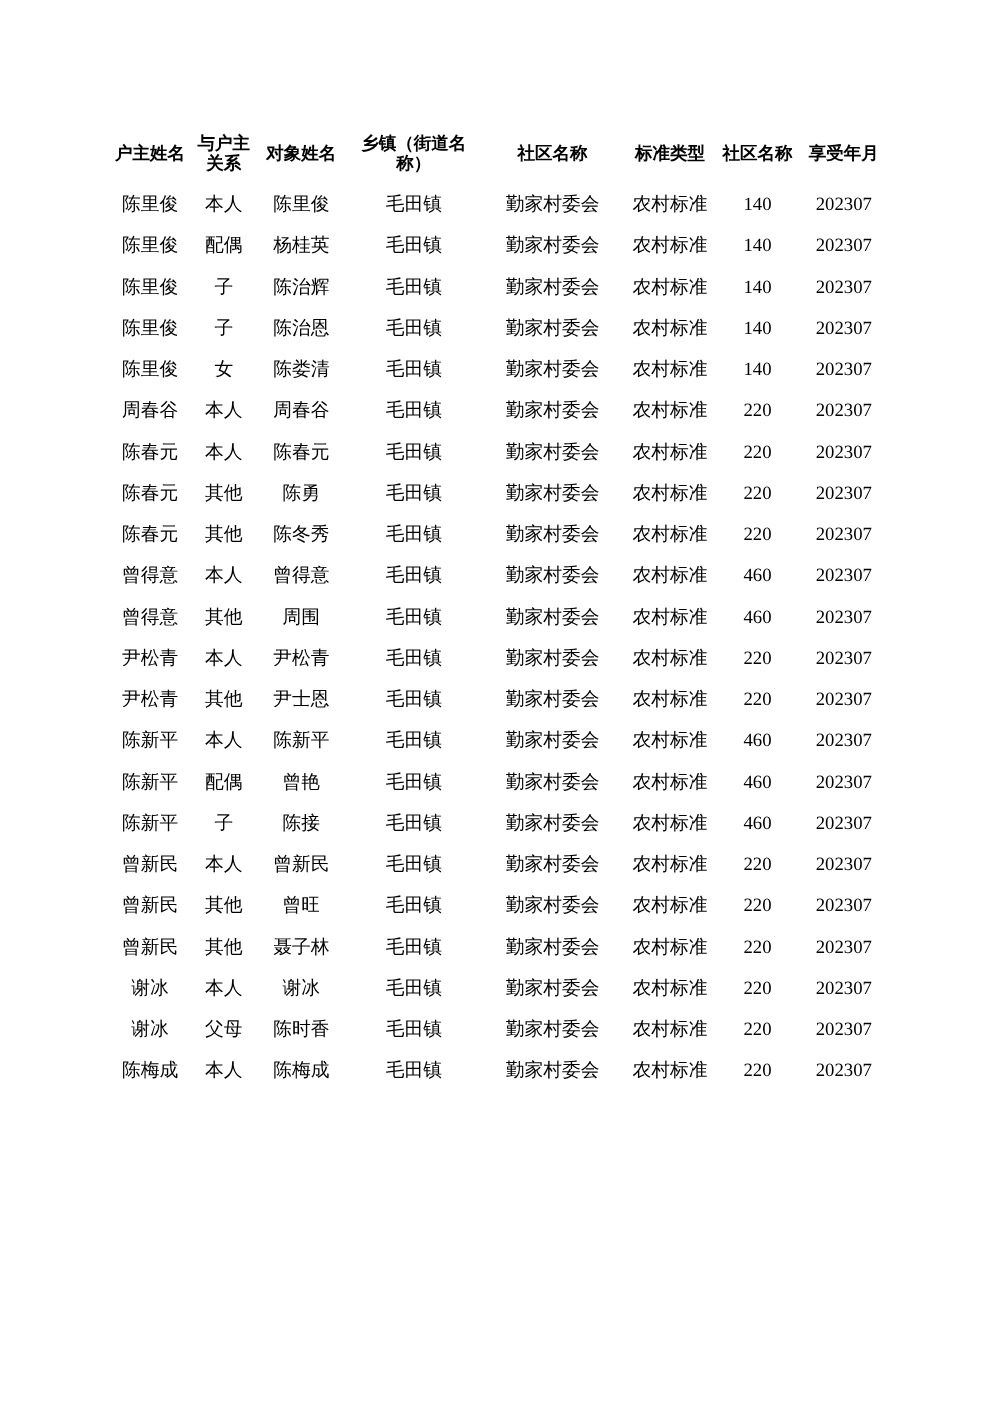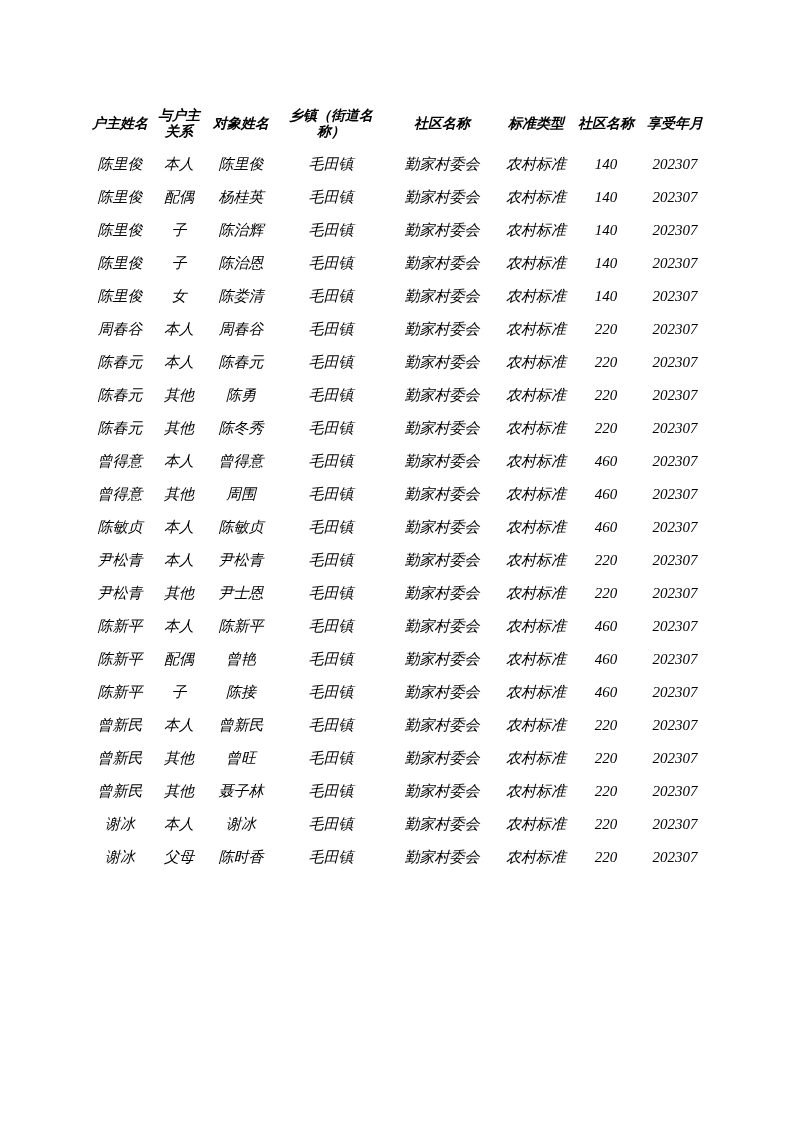--- a/index.html
+++ b/index.html
@@ -8,21 +8,20 @@
     background: #ffffff;
   }
   .page {
     position: relative;
     width: 771px;
     height: 1122px;
     background: #ffffff;
     overflow: hidden;
     font-family: "Liberation Serif", "DejaVu Serif", serif;
     color: #000000;
-    font-style: italic;
   }
   table.roster {
     position: absolute;
     left: 88px;
     top: 100px;
     width: 624px;
     border-collapse: collapse;
     table-layout: fixed;
     border: none;
   }
@@ -188,30 +187,20 @@
           <td>曾得意</td>
           <td>其他</td>
           <td>周围</td>
           <td>毛田镇</td>
           <td>勤家村委会</td>
           <td>农村标准</td>
           <td>460</td>
           <td>202307</td>
         </tr>
         <tr>
-          <td>陈敏贞</td>
-          <td>本人</td>
-          <td>陈敏贞</td>
-          <td>毛田镇</td>
-          <td>勤家村委会</td>
-          <td>农村标准</td>
-          <td>460</td>
-          <td>202307</td>
-        </tr>
-        <tr>
           <td>尹松青</td>
           <td>本人</td>
           <td>尹松青</td>
           <td>毛田镇</td>
           <td>勤家村委会</td>
           <td>农村标准</td>
           <td>220</td>
           <td>202307</td>
         </tr>
         <tr>
@@ -291,20 +280,30 @@
           <td>毛田镇</td>
           <td>勤家村委会</td>
           <td>农村标准</td>
           <td>220</td>
           <td>202307</td>
         </tr>
         <tr>
           <td>谢冰</td>
           <td>父母</td>
           <td>陈时香</td>
+          <td>毛田镇</td>
+          <td>勤家村委会</td>
+          <td>农村标准</td>
+          <td>220</td>
+          <td>202307</td>
+        </tr>
+        <tr>
+          <td>陈梅成</td>
+          <td>本人</td>
+          <td>陈梅成</td>
           <td>毛田镇</td>
           <td>勤家村委会</td>
           <td>农村标准</td>
           <td>220</td>
           <td>202307</td>
         </tr>
       </tbody>
   </table>
 </div>
 

